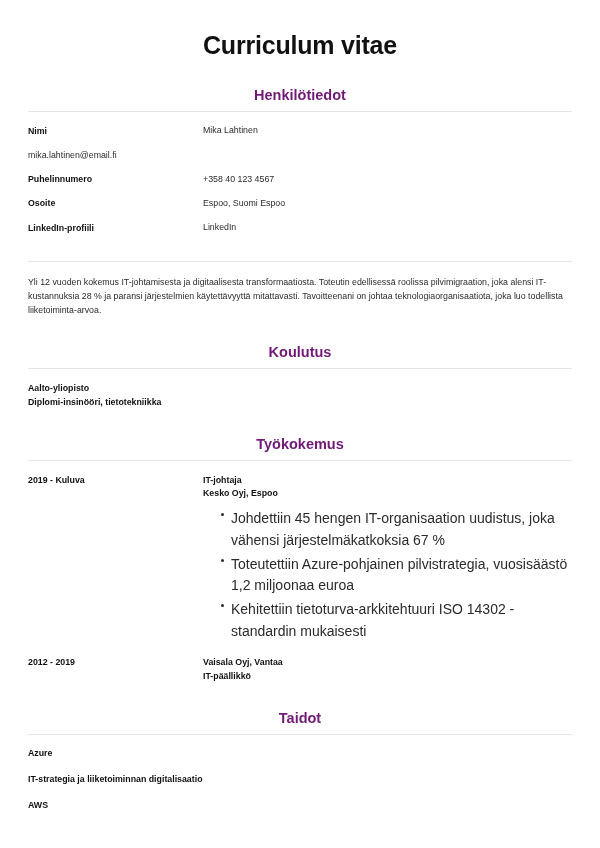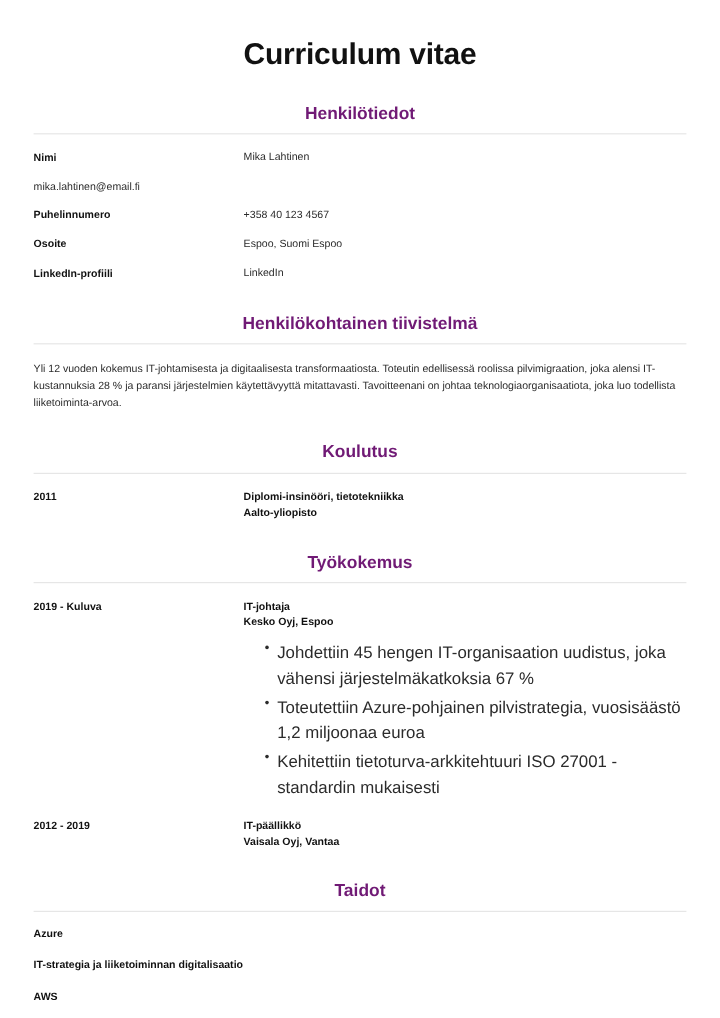--- a/index.html
+++ b/index.html
@@ -171,60 +171,58 @@
       <div class="row-label">Osoite</div>
       <div class="row-value">Espoo, Suomi Espoo</div>
     </div>
     <div class="row">
       <div class="row-label">LinkedIn-profiili</div>
       <div class="row-value">LinkedIn</div>
     </div>
   </div>
 
   <div class="section">
-    <div class="section-title">Henkilökohtainen tiivistelmä</div>
     <div class="section-rule"></div>
     <p class="summary">Yli 12 vuoden kokemus IT-johtamisesta ja digitaalisesta transformaatiosta. Toteutin edellisessä roolissa pilvimigraation, joka alensi IT-kustannuksia 28 % ja paransi järjestelmien käytettävyyttä mitattavasti. Tavoitteenani on johtaa teknologiaorganisaatiota, joka luo todellista liiketoiminta-arvoa.</p>
   </div>
 
   <div class="section">
     <div class="section-title">Koulutus</div>
     <div class="section-rule"></div>
 
     <div class="entry">
-      <div class="entry-period">2011</div>
       <div class="entry-body">
+        <div class="entry-line">Aalto-yliopisto</div>
         <div class="entry-line">Diplomi-insinööri, tietotekniikka</div>
-        <div class="entry-line">Aalto-yliopisto</div>
       </div>
     </div>
   </div>
 
   <div class="section">
     <div class="section-title">Työkokemus</div>
     <div class="section-rule"></div>
 
     <div class="entry">
       <div class="entry-period">2019 - Kuluva</div>
       <div class="entry-body">
         <div class="entry-line">IT-johtaja</div>
         <div class="entry-line">Kesko Oyj, Espoo</div>
         <ul class="bullets">
           <li>Johdettiin 45 hengen IT-organisaation uudistus, joka vähensi järjestelmäkatkoksia 67 %</li>
           <li>Toteutettiin Azure-pohjainen pilvistrategia, vuosisäästö 1,2 miljoonaa euroa</li>
-          <li>Kehitettiin tietoturva-arkkitehtuuri ISO 27001 -standardin mukaisesti</li>
+          <li>Kehitettiin tietoturva-arkkitehtuuri ISO 14302 -standardin mukaisesti</li>
         </ul>
       </div>
     </div>
 
     <div class="entry" style="margin-top:14px;">
       <div class="entry-period">2012 - 2019</div>
       <div class="entry-body">
+        <div class="entry-line">Vaisala Oyj, Vantaa</div>
         <div class="entry-line">IT-päällikkö</div>
-        <div class="entry-line">Vaisala Oyj, Vantaa</div>
       </div>
     </div>
   </div>
 
   <div class="section">
     <div class="section-title">Taidot</div>
     <div class="section-rule"></div>
 
     <div class="skill-item">Azure</div>
     <div class="skill-item">IT-strategia ja liiketoiminnan digitalisaatio</div>

